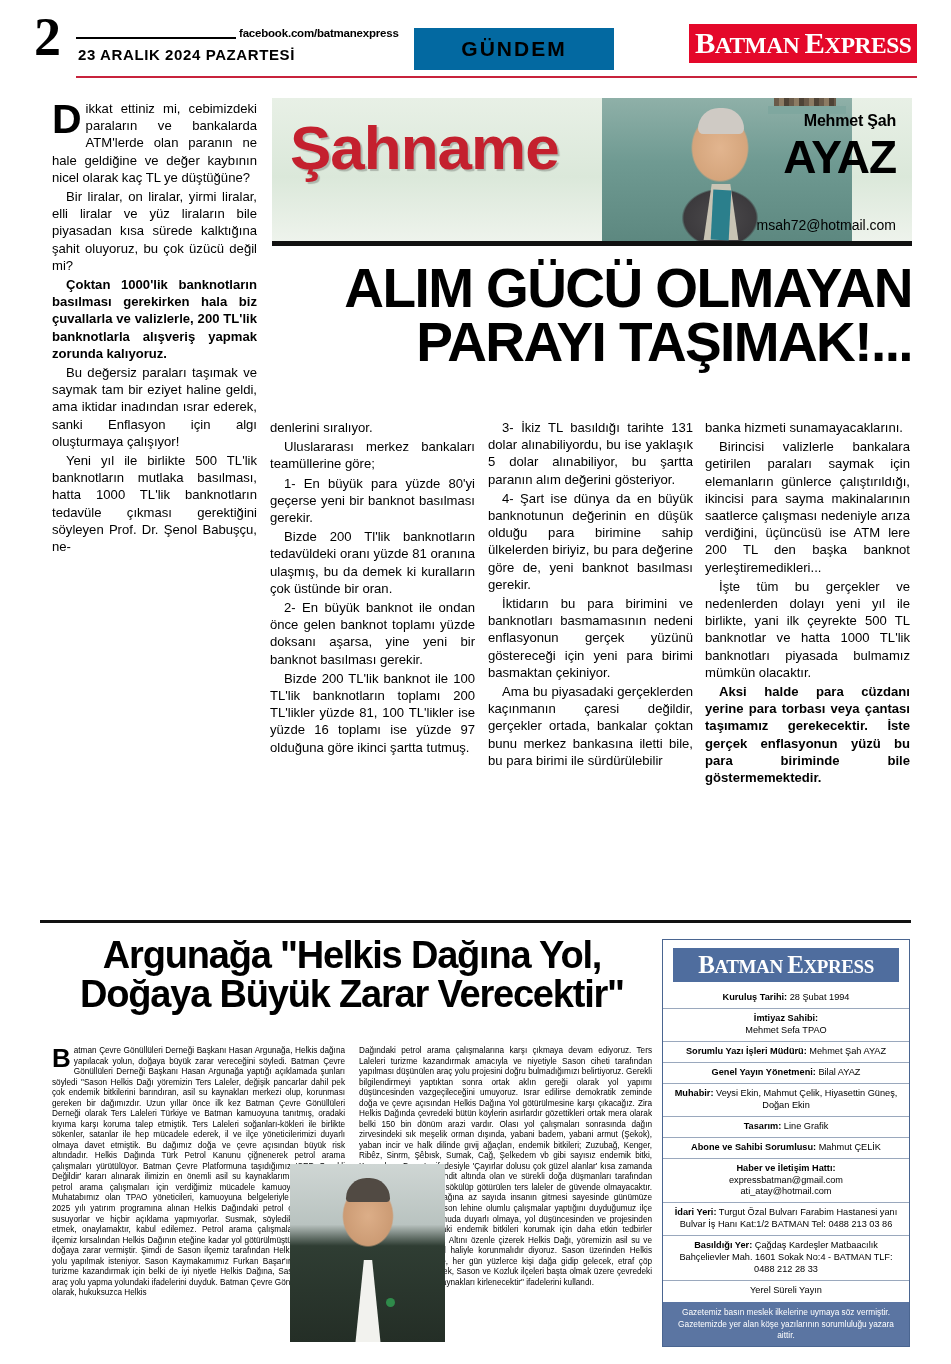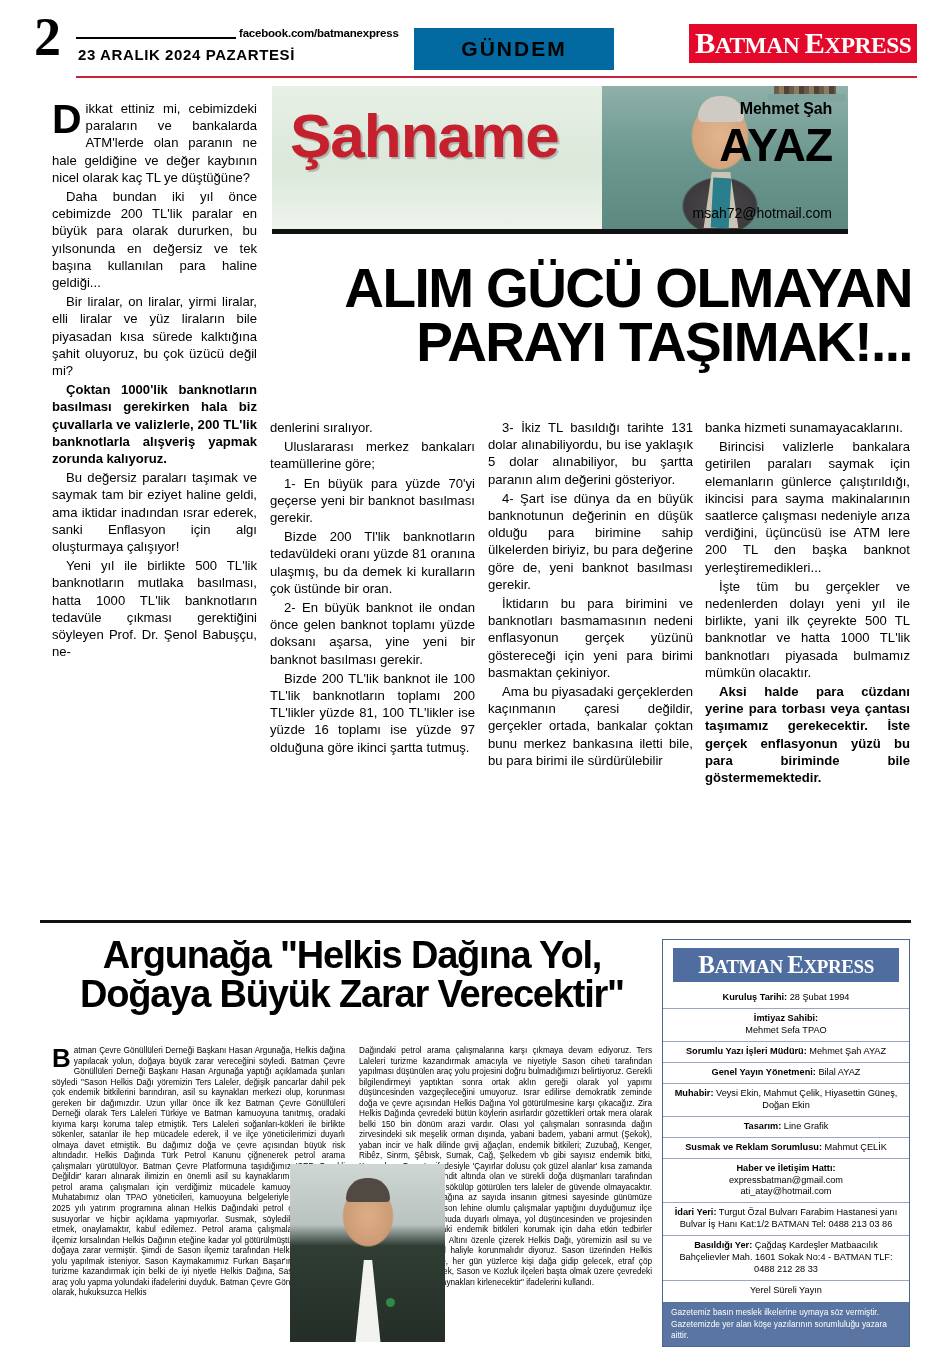--- a/index.html
+++ b/index.html
@@ -46,21 +46,21 @@
     letter-spacing: -.5px; font-stretch: condensed;
     display: block; transform: scaleX(1.02);
   }
   .logo-top .lg .sm { font-size: 23px; }
   .red-rule {
     position: absolute; left: 42px; right: 0; top: 62px; height: 2px; background: #c8233c;
   }
 
   
   .banner {
-    position: absolute; left: 272px; top: 72px; width: 576px; height: 148px;
+    position: absolute; left: 272px; top: 84px; width: 640px; height: 148px;
     background: linear-gradient(180deg,#e8f0e6 0%, #dbe8da 55%, #eef3ec 100%);
     overflow: hidden; border-bottom: 5px solid #111;
   }
   .banner-title {
     position: absolute; left: 18px; top: 14px;
     font-family: "Liberation Sans", sans-serif;
     font-size: 62px; font-weight: 700; color: #c4202e; letter-spacing: -1px;
     text-shadow: 2px 2px 1px rgba(0,0,0,.22);
   }
   .banner-photo {
@@ -188,21 +188,21 @@
   }
   .imprint-logo .il .sm { font-size: 19px; }
   .imp-row {
     padding: 4px 8px; text-align: center; font-size: 9.2px; line-height: 1.3;
     border-top: 1px solid #9aa8bd;
   }
   .imp-row:first-of-type { border-top: none; }
   .imp-row b { font-weight: 700; }
   .imp-foot {
     position: absolute; left: 0; right: 0; bottom: 0;
-    background: #5b75a2; color: #fff; text-align: left;
+    background: #5b75a2; color: #fff; text-align: center;
     font-size: 8.3px; line-height: 1.35; padding: 5px 8px;
   }
 </style>
 </head>
 <body>
 
 <div class="page">
 
   <div class="topbar">
     <div class="page-num">2</div>
@@ -234,31 +234,30 @@
 
   <div class="main-headline">
     <span class="l1">ALIM GÜCÜ OLMAYAN</span>
     <span class="l2">PARAYI TAŞIMAK!...</span>
   </div>
 
   <div class="cols">
 
     <div class="col col1">
       <p class="dropcap noind">Dikkat ettiniz mi, cebimizdeki paraların ve bankalarda ATM'lerde olan paranın ne hale geldiğine ve değer kaybının nicel olarak kaç TL ye düştüğüne?</p>
-      <p>Daha bundan iki yıl önce cebimizde 200 TL'lik paralar en büyük para olarak dururken, bu yılsonunda en değersiz ve tek başına kullanılan para haline geldiği...</p>
       <p>Bir liralar, on liralar, yirmi liralar, elli liralar ve yüz liraların bile piyasadan kısa sürede kalktığına şahit oluyoruz, bu çok üzücü değil mi?</p>
       <p class="b">Çoktan 1000'lik banknotların basılması gerekirken hala biz çuvallarla ve valizlerle, 200 TL'lik banknotlarla alışveriş yapmak zorunda kalıyoruz.</p>
       <p>Bu değersiz paraları taşımak ve saymak tam bir eziyet haline geldi, ama iktidar inadından ısrar ederek, sanki Enflasyon için algı oluşturmaya çalışıyor!</p>
       <p>Yeni yıl ile birlikte 500 TL'lik banknotların mutlaka basılması, hatta 1000 TL'lik banknotların tedavüle çıkması gerektiğini söyleyen Prof. Dr. Şenol Babuşçu, ne-</p>
     </div>
 
     <div class="col col2">
       <p class="noind">denlerini sıralıyor.</p>
       <p>Uluslararası merkez bankaları teamüllerine göre;</p>
-      <p>1- En büyük para yüzde 70'yi geçerse yeni bir banknot basılması gerekir.</p>
+      <p>1- En büyük para yüzde 80'yi geçerse yeni bir banknot basılması gerekir.</p>
       <p>Bizde 200 Tl'lik banknotların tedavüldeki oranı yüzde 81 oranına ulaşmış, bu da demek ki kuralların çok üstünde bir oran.</p>
       <p>2- En büyük banknot ile ondan önce gelen banknot toplamı yüzde doksanı aşarsa, yine yeni bir banknot basılması gerekir.</p>
       <p>Bizde 200 TL'lik banknot ile 100 TL'lik banknotların toplamı 200 TL'likler yüzde 81, 100 TL'likler ise yüzde 16 toplamı ise yüzde 97 olduğuna göre ikinci şartta tutmuş.</p>
     </div>
 
     <div class="col col3">
       <p>3- İkiz TL basıldığı tarihte 131 dolar alınabiliyordu, bu ise yaklaşık 5 dolar alınabiliyor, bu şartta paranın alım değerini gösteriyor.</p>
       <p>4- Şart ise dünya da en büyük banknotunun değerinin en düşük olduğu para birimine sahip ülkelerden biriyiz, bu para değerine göre de, yeni banknot basılması gerekir.</p>
       <p>İktidarın bu para birimini ve banknotları basmamasının nedeni enflasyonun gerçek yüzünü göstereceği için yeni para birimi basmaktan çekiniyor.</p>
       <p>Ama bu piyasadaki gerçeklerden kaçınmanın çaresi değildir, gerçekler ortada, bankalar çoktan bunu merkez bankasına iletti bile, bu para birimi ile sürdürülebilir</p>
@@ -296,21 +295,21 @@
     <div class="imprint-logo">
       <div class="il"><span>B</span><span class="sm">ATMAN </span><span>E</span><span class="sm">XPRESS</span></div>
     </div>
     <div id="imprint-rows">
         <div class="imp-row"><b>Kuruluş Tarihi:</b><span> 28 Şubat 1994</span></div>
         <div class="imp-row"><b>İmtiyaz Sahibi:</b><br><span>Mehmet Sefa TPAO</span></div>
         <div class="imp-row"><b>Sorumlu Yazı İşleri Müdürü:</b><span> Mehmet Şah AYAZ</span></div>
         <div class="imp-row"><b>Genel Yayın Yönetmeni:</b><span> Bilal AYAZ</span></div>
         <div class="imp-row"><b>Muhabir:</b><span> Veysi Ekin, Mahmut Çelik, Hiyasettin Güneş, Doğan Ekin</span></div>
         <div class="imp-row"><b>Tasarım:</b><span> Line Grafik</span></div>
-        <div class="imp-row"><b>Susmak ve Reklam Sorumlusu:</b><span> Mahmut ÇELİK</span></div>
+        <div class="imp-row"><b>Abone ve Sahibi Sorumlusu:</b><span> Mahmut ÇELİK</span></div>
         <div class="imp-row"><b>Haber ve İletişim Hattı:</b><br><span>expressbatman@gmail.com<br>ati_atay@hotmail.com</span></div>
         <div class="imp-row"><b>İdari Yeri:</b><span> Turgut Özal Bulvarı Farabim Hastanesi yanı Bulvar İş Hanı Kat:1/2 BATMAN Tel: 0488 213 03 86</span></div>
         <div class="imp-row"><b>Basıldığı Yer:</b><span> Çağdaş Kardeşler Matbaacılık Bahçelievler Mah. 1601 Sokak No:4  -  BATMAN TLF: 0488 212 28 33</span></div>
         <div class="imp-row"><span>Yerel Süreli Yayın</span></div>
       </div>
     <div class="imp-foot">
       <div>Gazetemiz basın meslek ilkelerine uymaya söz vermiştir.</div>
       <div>Gazetemizde yer alan köşe yazılarının sorumluluğu yazara aittir.</div>
     </div>
   </div>

